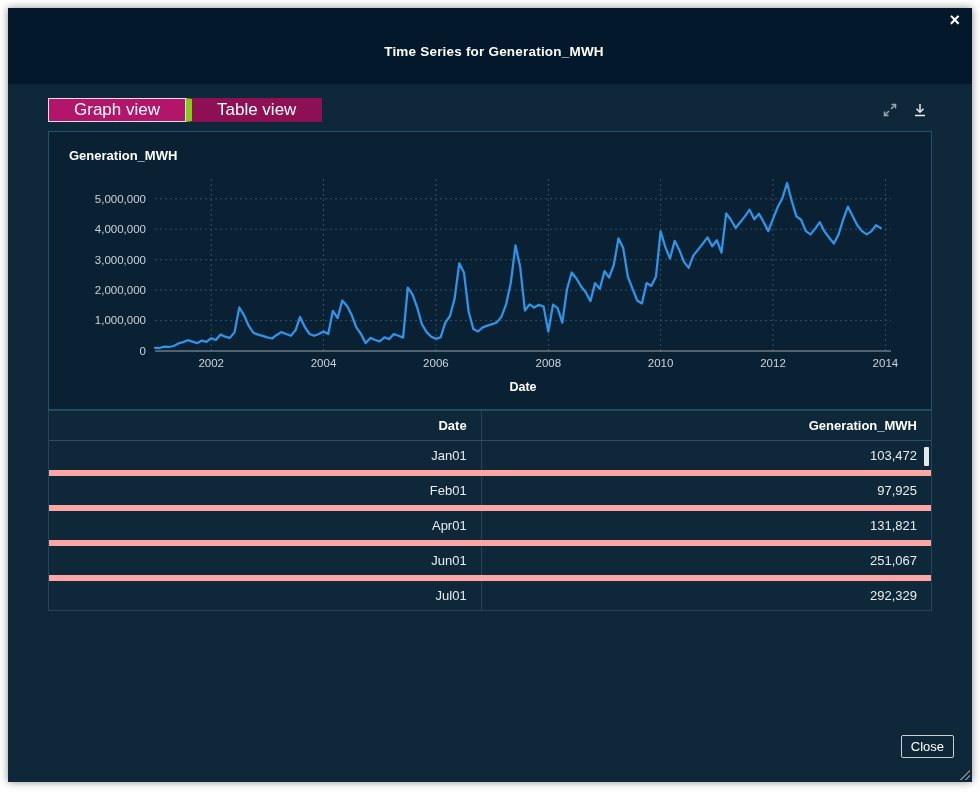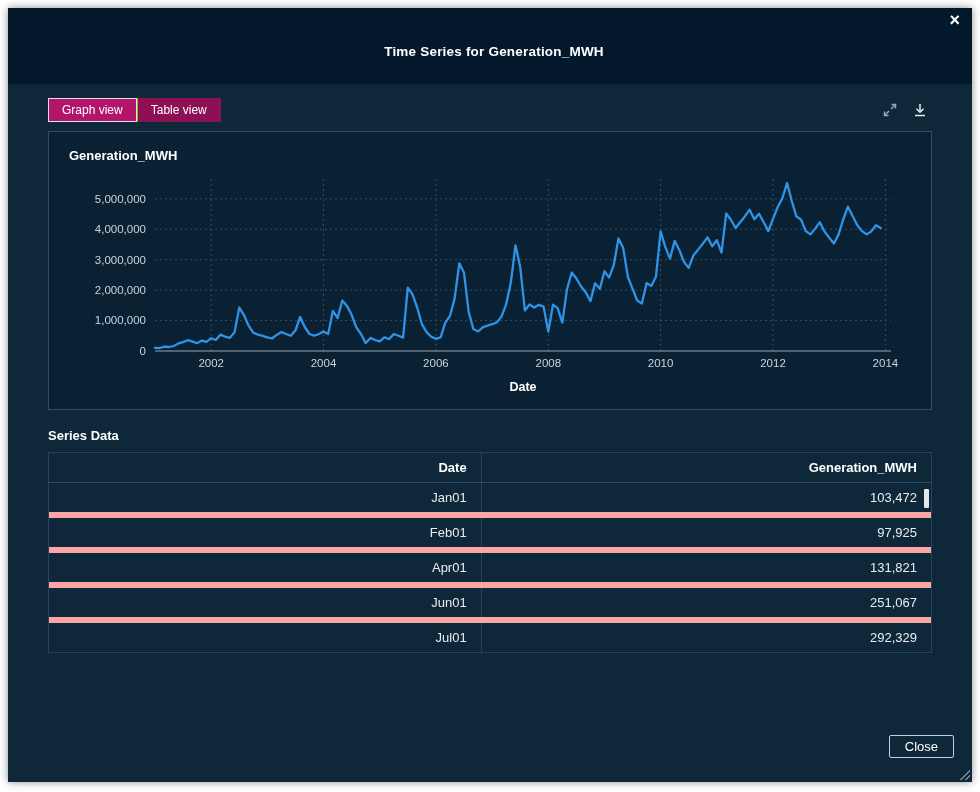--- a/index.html
+++ b/index.html
@@ -20,25 +20,25 @@
   }
   .close-x{
     position:absolute;right:12px;top:2px;color:#ffffff;font-size:18px;
     font-weight:bold;cursor:pointer;line-height:20px;
   }
   .content{padding:14px 40px 0 40px;}
   .toolbar{display:flex;justify-content:space-between;align-items:center;margin-bottom:9px;}
   .view-toggle{display:flex;}
   .view-btn{
     font-family:"Liberation Sans",sans-serif;
-    font-size:12px;color:#ffffff;background:#8e1054;border:1px solid #8e1054;
-    padding:4px 13px;cursor:pointer;line-height:14px;
+    font-size:17px;color:#ffffff;background:#8e1054;border:1px solid #8e1054;
+    padding:4px 25px;cursor:pointer;line-height:14px;
   }
   .view-btn.active{background:#b3156b;border:1px solid #dde2e6;}
-  .view-btn + .view-btn{border-left:1px solid #84cc16;text-align:right;}
+  .view-btn + .view-btn{border-left:6px solid #84cc16;text-align:right;}
   .tools{display:flex;align-items:center;gap:14px;padding-right:4px;}
   .tool-icon{cursor:pointer;display:inline-flex;}
   .chart-panel{
     border:1px solid #29506b;background:#0a2133;
     padding:14px 18px 12px 18px;
   }
   .chart-title{color:#ffffff;font-weight:bold;font-size:13px;margin:2px 0 6px 2px;}
   svg.chart{width:100%;height:auto;display:block;}
   .grid{stroke:#2e5068;stroke-width:1;stroke-dasharray:2 3;}
   .axis{stroke:#97a5ae;stroke-width:1;}
@@ -59,21 +59,21 @@
   table.series tbody tr:last-child{border-bottom:none;}
   .col-date{width:49%;border-right:1px solid #24455c;}
   .scroll-thumb{
     position:absolute;right:2px;top:36px;width:5px;height:19px;
     background:#e3e7ea;border-radius:1px;cursor:pointer;
   }
   .modal-footer{position:absolute;right:18px;bottom:24px;}
   .close-btn{
     font-family:"Liberation Sans",sans-serif;
     background:transparent;border:1px solid #c9ced3;color:#ffffff;
-    font-size:13px;padding:3px 15px;border-radius:2px;cursor:pointer;
+    font-size:13px;padding:3px 9px;border-radius:2px;cursor:pointer;
   }
   .resize-grip{
     position:absolute;right:2px;bottom:2px;width:11px;height:11px;cursor:nwse-resize;
     background:
       repeating-linear-gradient(135deg,#8a949c 0 1.3px,transparent 1.3px 4px);
     clip-path:polygon(100% 0,100% 100%,0 100%);
     opacity:.85;
   }
 </style>
 </head>
@@ -138,21 +138,20 @@
           <text class="xtick" x="368.9" y="198">2006</text>
           <text class="xtick" x="481.3" y="198">2008</text>
           <text class="xtick" x="593.6" y="198">2010</text>
           <text class="xtick" x="706.0" y="198">2012</text>
           <text class="xtick" x="818.4" y="198">2014</text>
           <polyline class="series-line" style="stroke:#2f93e8" points="88.0,178.9 92.7,179.0 97.4,177.6 102.0,178.0 106.7,177.0 111.4,174.4 116.1,173.1 120.8,171.2 125.5,172.6 130.1,174.2 134.8,171.6 139.5,172.9 144.2,169.2 148.9,171.0 153.5,165.6 158.2,167.7 162.9,168.9 167.6,163.1 172.3,138.5 177.0,146.1 181.6,156.7 186.3,163.7 191.0,165.6 195.7,166.8 200.4,168.3 205.0,169.5 209.7,165.9 214.4,163.1 219.1,165.0 223.8,166.8 228.5,161.3 233.1,147.9 237.8,158.0 242.5,165.0 247.2,166.8 251.9,165.0 256.5,162.5 261.2,165.0 265.9,141.8 270.6,149.1 275.3,131.5 280.0,136.9 284.6,145.8 289.3,158.3 294.0,165.0 298.7,174.1 303.4,168.9 308.1,171.0 312.7,172.3 317.4,168.3 322.1,170.1 326.8,165.0 331.5,166.8 336.1,168.6 340.8,118.7 345.5,125.4 350.2,138.5 354.9,155.2 359.6,163.1 364.2,167.7 368.9,169.8 373.6,168.3 378.3,153.7 383.0,147.0 387.6,129.6 392.3,94.3 397.0,103.8 401.7,143.0 406.4,160.1 411.1,162.5 415.7,158.3 420.4,156.7 425.1,155.2 429.8,153.4 434.5,147.6 439.1,135.4 443.8,113.8 448.5,76.4 453.2,98.0 457.9,141.5 462.6,135.4 467.2,138.5 471.9,135.7 476.6,137.6 481.3,162.5 486.0,135.7 490.6,139.1 495.3,153.7 500.0,120.2 504.7,103.5 509.4,109.5 514.1,117.5 518.7,123.2 523.4,132.1 528.1,114.1 532.8,119.9 537.5,102.2 542.1,108.6 546.8,95.8 551.5,69.4 556.2,79.1 560.9,108.0 565.6,119.9 570.2,131.5 574.9,134.5 579.6,114.1 584.3,116.9 589.0,107.4 593.6,62.4 598.3,77.9 603.0,89.5 607.7,71.8 612.4,81.2 617.1,93.1 621.7,98.9 626.4,86.4 631.1,80.6 635.8,74.8 640.5,68.4 645.2,77.3 649.8,71.2 654.5,83.7 659.2,44.4 663.9,50.8 668.6,59.0 673.2,53.2 677.9,47.4 682.6,40.7 687.3,50.2 692.0,44.7 696.7,53.2 701.3,62.1 706.0,49.9 710.7,38.0 715.4,29.2 720.1,14.0 724.7,31.9 729.4,47.4 734.1,50.8 738.8,62.1 743.5,65.4 748.2,59.6 752.8,53.2 757.5,62.4 762.2,68.8 766.9,74.5 771.6,65.4 776.2,50.5 780.9,37.7 785.6,47.1 790.3,56.3 795.0,62.1 799.7,65.4 804.3,62.4 809.0,56.3 813.7,59.0"></polyline>
           <text class="axis-label" x="456.0" y="222">Date</text>
         </svg>
     </div>
 
-    <div class="series-label">Series Data</div>
 
     <div class="table-wrap">
       <table class="series">
         <thead>
           <tr>
             <th class="col-date">Date</th>
             <th class="col-value">Generation_MWH</th>
           </tr>
         </thead>
         <tbody>

